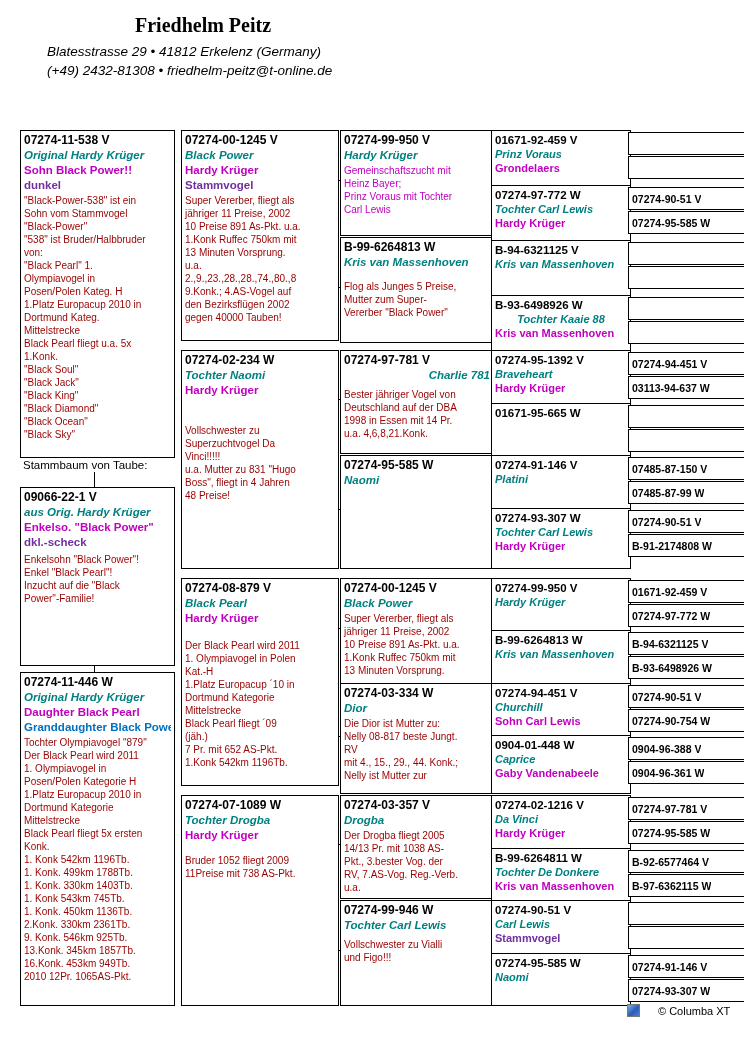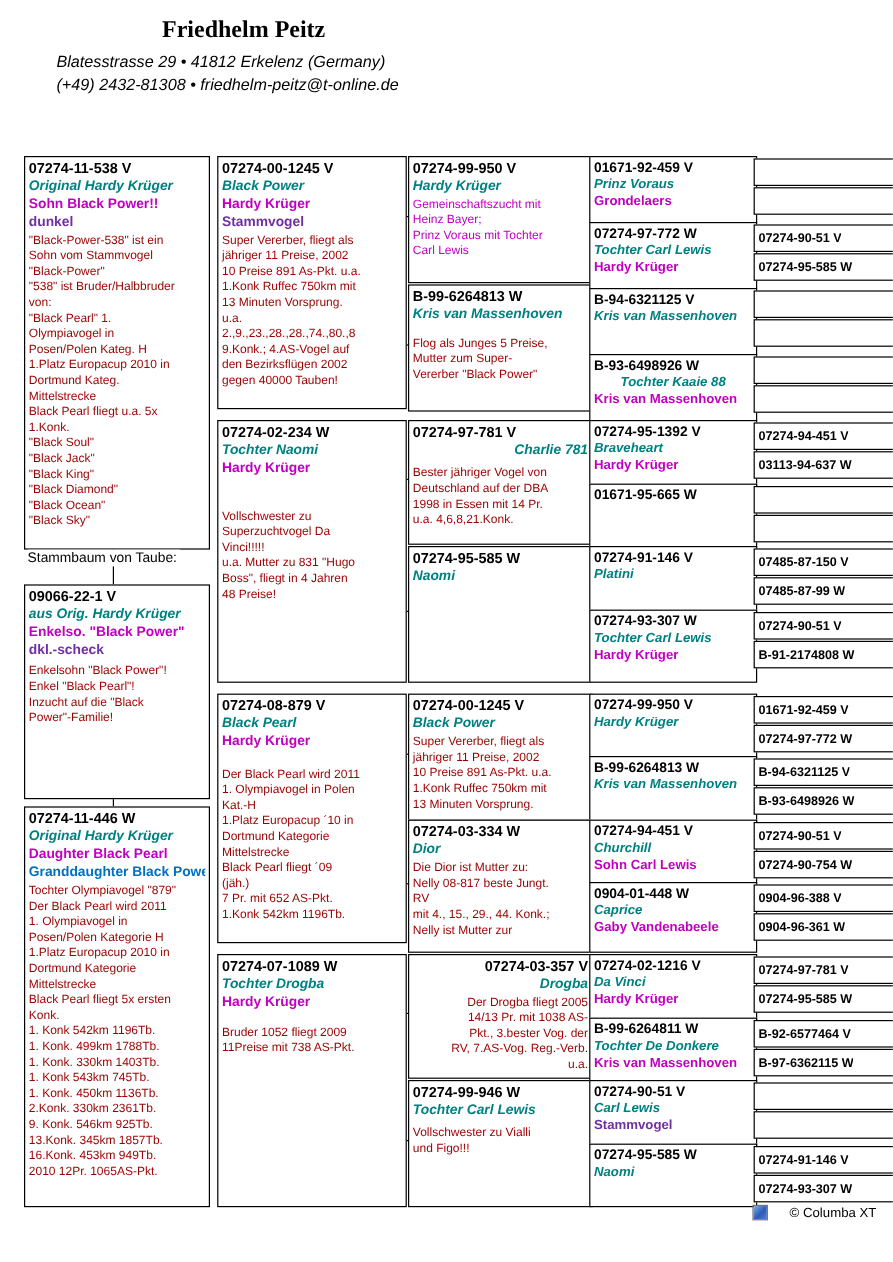--- a/index.html
+++ b/index.html
@@ -296,21 +296,21 @@
       </div>
       <div class="box" style="left: 340px; top: 683px; width: 146px; height: 105px;">
         <div class="ring">07274-03-334 W</div>
         <div class="name" style="color: rgb(0, 128, 128);">Dior</div>
         <div class="body" style="color: rgb(153, 0, 0);">Die Dior ist Mutter zu:
 Nelly 08-817 beste Jungt.
 RV
 mit 4., 15., 29., 44. Konk.;
 Nelly ist Mutter zur</div>
       </div>
-      <div class="box" style="left: 340px; top: 795px; width: 146px; height: 98px; text-align: right;">
+      <div class="box" style="left: 340px; top: 795px; width: 146px; height: 98px;">
         <div class="ring">07274-03-357 V</div>
         <div class="name" style="color: rgb(0, 128, 128);">Drogba</div>
         <div class="body" style="color: rgb(153, 0, 0);">Der Drogba fliegt 2005
 14/13 Pr. mit 1038 AS-
 Pkt., 3.bester Vog. der
 RV, 7.AS-Vog. Reg.-Verb.
 u.a.</div>
       </div>
       <div class="box" style="left: 340px; top: 900px; width: 146px; height: 100px;">
         <div class="ring">07274-99-946 W</div>

